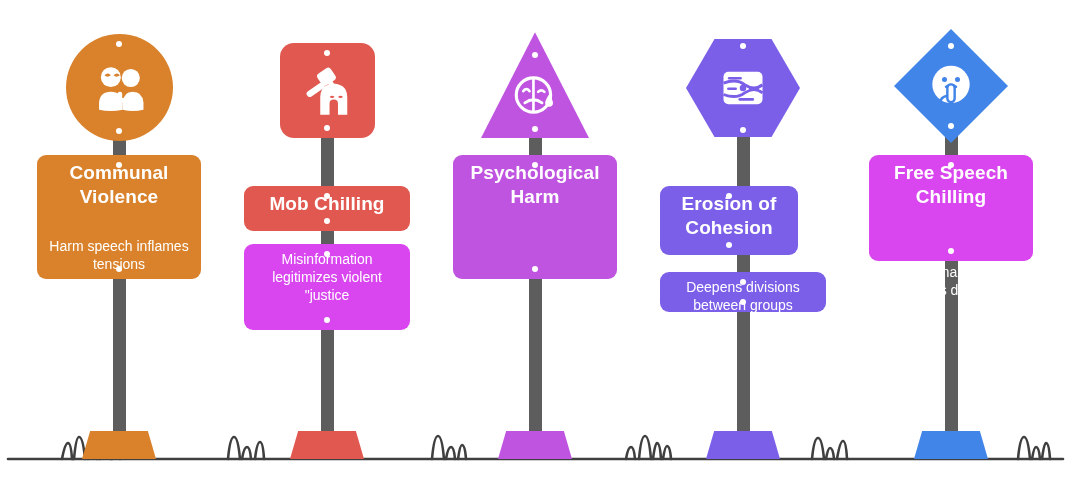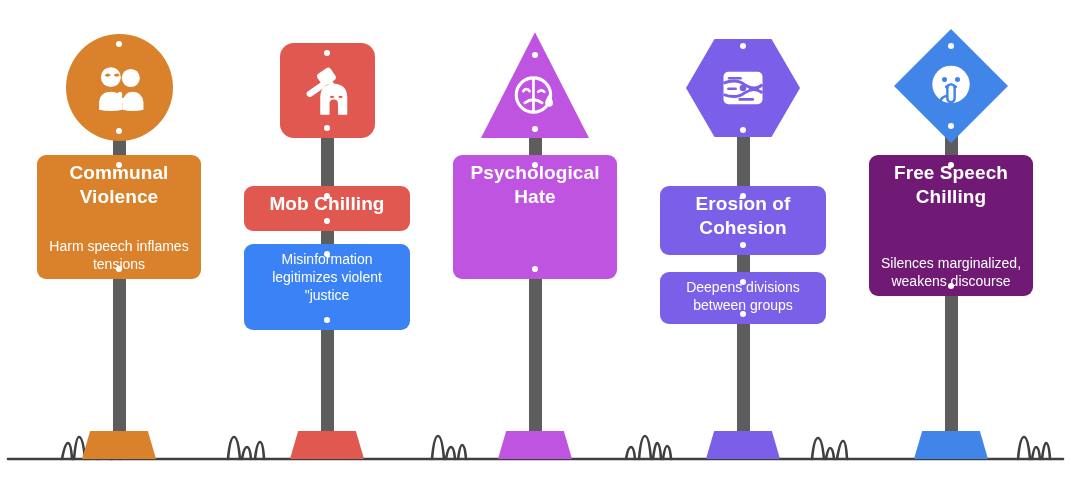--- a/index.html
+++ b/index.html
@@ -212,21 +212,21 @@
         <path d="M45 39 q3 -3 6 0 q-3 2.5 -6 0z" fill="#e0584f"></path>
       </svg>
     </div>
 
     <div class="plate" style="top:186px;width:166px;height:45px;margin-left:-83px;background:#e0584f;">
       <div class="bolt top"></div>
       <div class="bolt bottom"></div>
       <div class="plate-title">Mob Chilling</div>
     </div>
 
-    <div class="plate" style="top:244px;width:166px;height:86px;margin-left:-83px;background:#3b82f6;">
+    <div class="plate" style="top:244px;width:166px;height:86px;margin-left:-83px;background:#d946ef;">
       <div class="bolt top"></div>
       <div class="bolt bottom"></div>
       <div class="plate-desc solo">Misinformation legitimizes violent "justice</div>
     </div>
   </div>
 
   <div class="signpost" style="left:535px;width:0;">
     <div class="pole" style="top:134px;height:325px;"></div>
 
     <div class="base" style="top:431px;">
@@ -243,21 +243,21 @@
         <path d="M17 27 q4 -5 8 0" fill="none" stroke="#ffffff" stroke-width="3.4" stroke-linecap="round"></path>
         <path d="M36 28 q4 -4 8 0" fill="none" stroke="#ffffff" stroke-width="3.4" stroke-linecap="round"></path>
         <path d="M19 42 q11 -8 22 0" fill="none" stroke="#ffffff" stroke-width="3.6" stroke-linecap="round"></path>
         <path d="M50 31 q5 8 5 11 a5 5 0 0 1 -10 0 q0 -3 5 -11z" fill="#ffffff"></path>
       </svg>
     </div>
 
     <div class="plate" style="top:155px;width:164px;height:124px;margin-left:-82px;background:#bf54e0;">
       <div class="bolt top"></div>
       <div class="bolt bottom"></div>
-      <div class="plate-title">Psychological Hate</div>
+      <div class="plate-title">Psychological Harm</div>
     </div>
   </div>
 
   <div class="signpost" style="left:743px;width:0;">
     <div class="pole" style="top:136px;height:323px;"></div>
 
     <div class="base" style="top:431px;">
       <div class="base-shape" style="background:#7b5fe8;"></div>
     </div>
 
@@ -270,27 +270,27 @@
         <path d="M8 26 q16 -6 26 2 q12 8 22 0" fill="none" stroke="#7b5fe8" stroke-width="3.6"></path>
         <path d="M8 40 q16 6 26 -2 q12 -8 22 0" fill="none" stroke="#7b5fe8" stroke-width="3.6"></path>
         <circle cx="32" cy="32" r="4" fill="#7b5fe8"></circle>
         <path d="M15 20 l14 0" stroke="#7b5fe8" stroke-width="3.2" stroke-linecap="round"></path>
         <path d="M14 33 l9 0" stroke="#7b5fe8" stroke-width="3.2" stroke-linecap="round"></path>
         <path d="M41 33 l9 0" stroke="#7b5fe8" stroke-width="3.2" stroke-linecap="round"></path>
         <path d="M28 46 l16 0" stroke="#7b5fe8" stroke-width="3.2" stroke-linecap="round"></path>
       </svg>
     </div>
 
-    <div class="plate" style="top:186px;width:166px;height:69px;margin-left:-83px;background:#7b5fe8;">
+    <div class="plate" style="top:186px;width:138px;height:69px;margin-left:-83px;background:#7b5fe8;">
       <div class="bolt top"></div>
       <div class="bolt bottom"></div>
       <div class="plate-title">Erosion of Cohesion</div>
     </div>
 
-    <div class="plate" style="top:272px;width:166px;height:52px;margin-left:-83px;background:#7b5fe8;">
+    <div class="plate" style="top:272px;width:166px;height:40px;margin-left:-83px;background:#7b5fe8;">
       <div class="bolt top"></div>
       <div class="bolt bottom"></div>
       <div class="plate-desc solo">Deepens divisions between groups</div>
     </div>
   </div>
 
   <div class="signpost" style="left:951px;width:0;">
     <div class="pole" style="top:128px;height:331px;"></div>
 
     <div class="base" style="top:431px;">
@@ -304,21 +304,21 @@
       <svg class="badge-icon" width="52" height="52" viewBox="0 0 64 64" aria-hidden="true">
         <circle cx="32" cy="30" r="23" fill="#ffffff"></circle>
         <circle cx="24" cy="24" r="3.1" fill="#4285e8"></circle>
         <circle cx="40" cy="24" r="3.1" fill="#4285e8"></circle>
         <path d="M26 33 q6 -4 12 0" fill="none" stroke="#4285e8" stroke-width="3.2" stroke-linecap="round"></path>
         <rect x="27.5" y="30" width="9" height="22" rx="4.5" fill="#ffffff" stroke="#4285e8" stroke-width="3"></rect>
         <path d="M27 44 q-8 2 -8 8 q0 5 7 5 l12 0" fill="none" stroke="#4285e8" stroke-width="3" stroke-linecap="round"></path>
       </svg>
     </div>
 
-    <div class="plate" style="top:155px;width:164px;height:141px;margin-left:-82px;background:#701a75;">
+    <div class="plate" style="top:155px;width:164px;height:106px;margin-left:-82px;background:#d946ef;gap:40px;">
       <div class="bolt top"></div>
       <div class="bolt bottom"></div>
       <div class="plate-title">Free Speech Chilling</div>
       <div class="plate-desc">Silences marginalized, weakens discourse</div>
     </div>
   </div>
 
 </div>
 
 </body></html>

